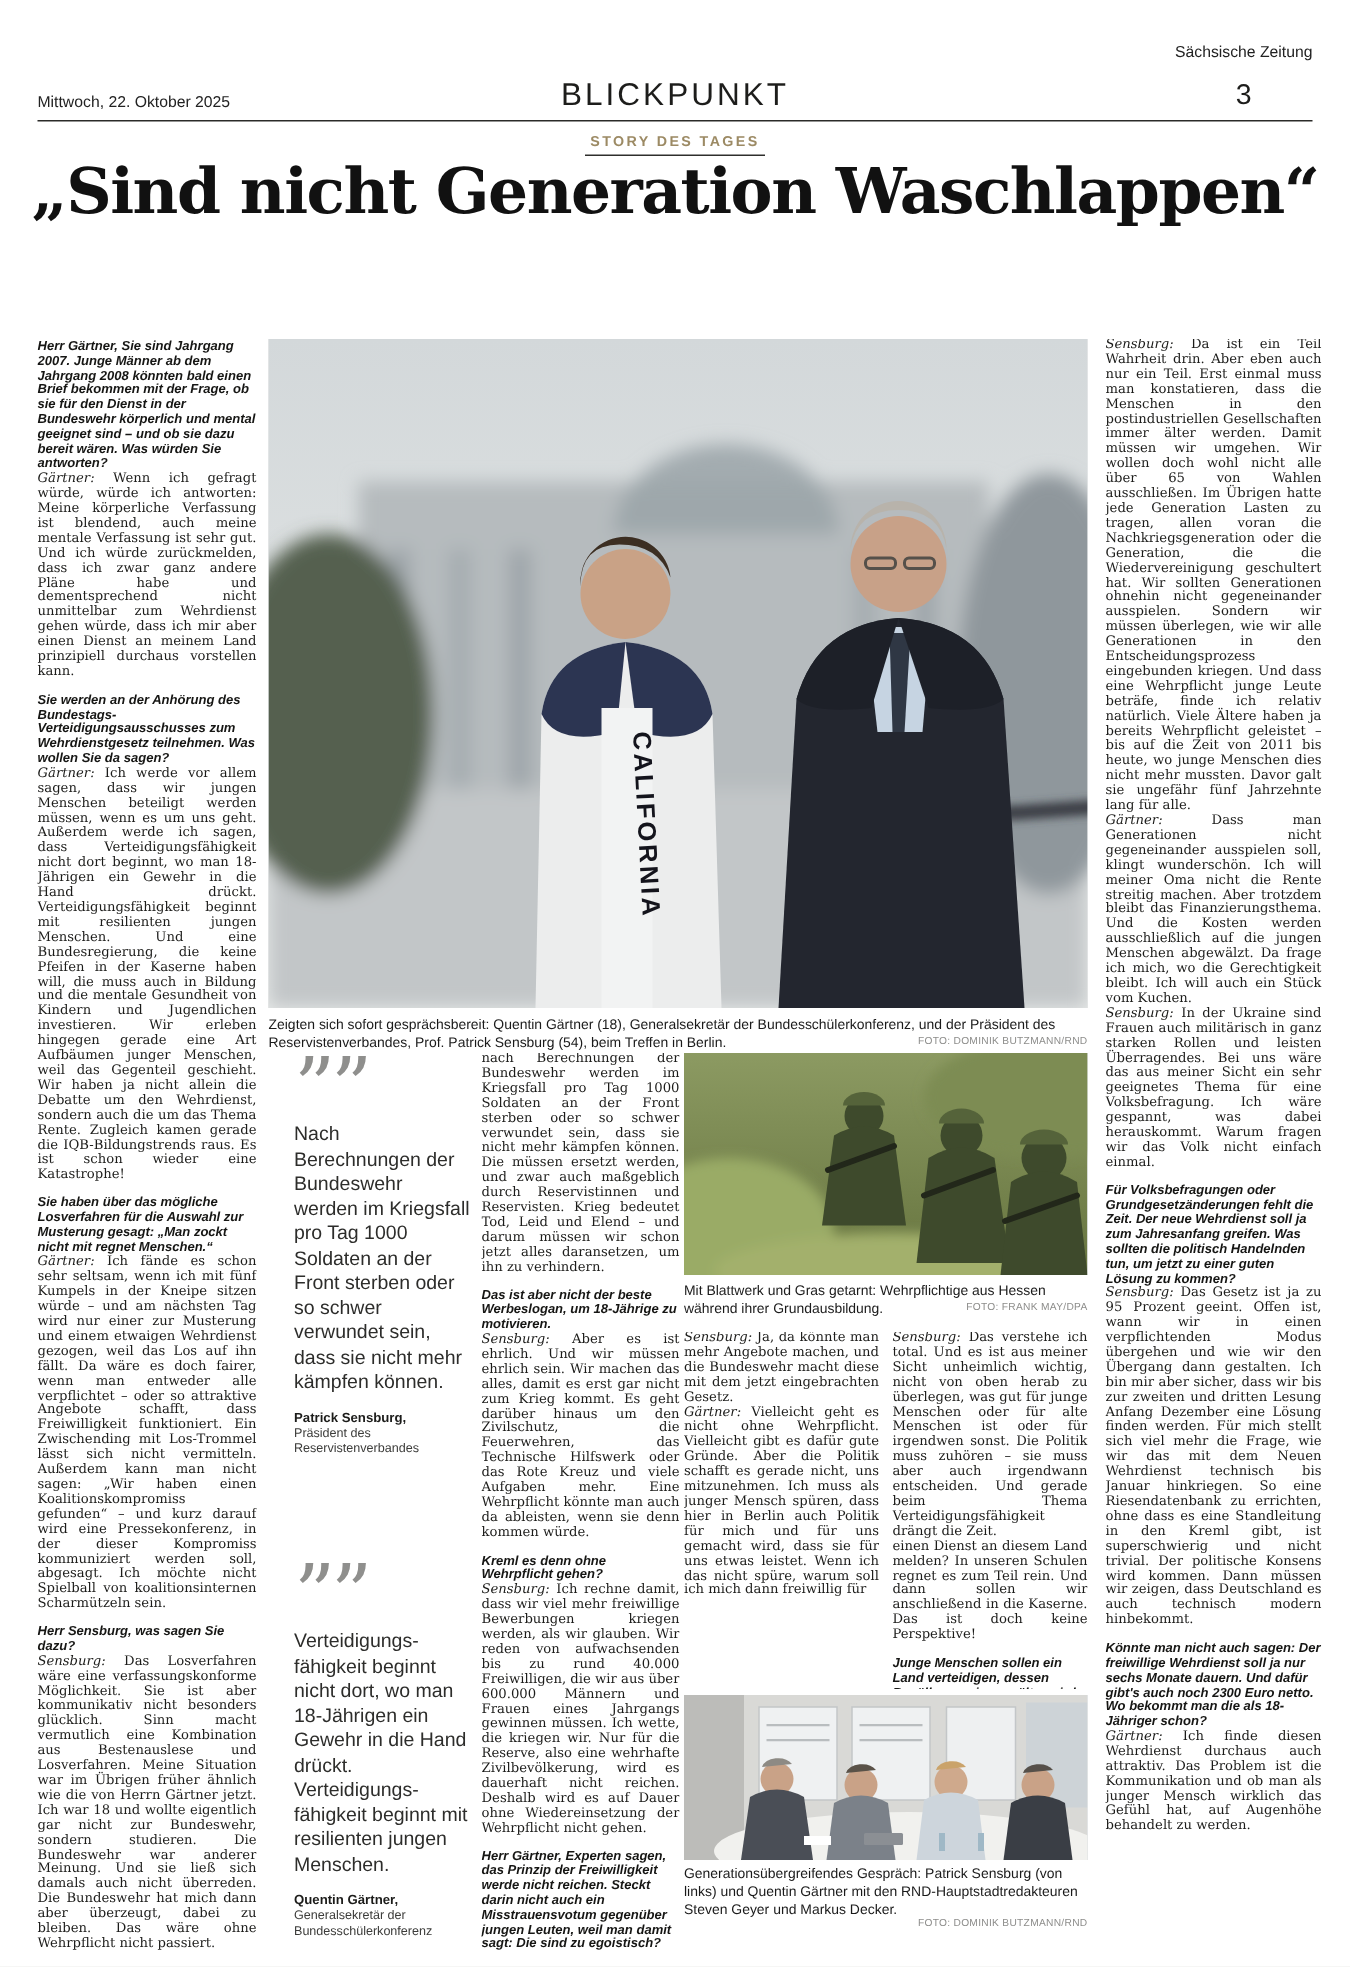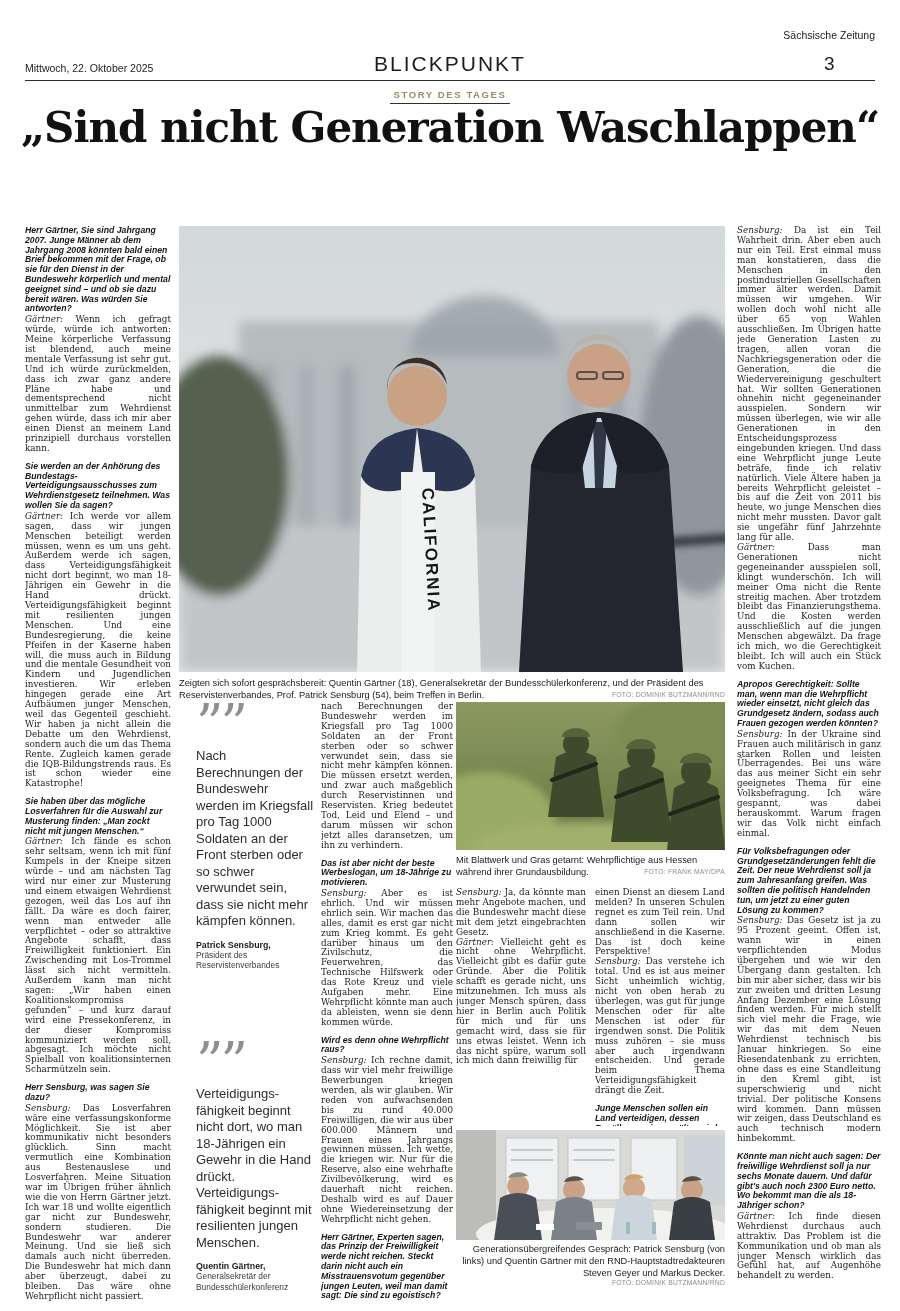--- a/index.html
+++ b/index.html
@@ -34,21 +34,21 @@
   .blk.q { font-family:"Liberation Sans", sans-serif; font-weight:bold;
     font-size:8.7px; line-height:9.8px; text-align:left; margin:8px 0 1px 0; color:#161614;font-style:italic; }
   .blk.q:first-child { margin-top:0; }
   .spk { font-style:italic; }
   
   .photo { position:absolute; overflow:hidden; background:#c9cdd0; }
   .photo svg { display:block; }
   .caption { position:absolute; font-size:9.3px; line-height:12px; color:#1a1a1a; }
   .cap-credit { position:absolute; right:0; bottom:0; font-size:6.8px;
     letter-spacing:.2px; color:#8d8d8b; }
-  .caption.pad-credit { padding-bottom:10px;text-align:right; }
+  .caption.pad-credit { padding-bottom:10px; }
   
   .pq { position:absolute; width:118px; }
   .pq-mark { font-family:"DejaVu Serif", serif; font-size:54px; line-height:30px;
     color:#8f8f8d; letter-spacing:-3px; display:block; margin-bottom:8px; }
   .pq-text { font-size:13px; line-height:16.5px; color:#2d2d2b; }
   .pq-name { margin-top:10px; font-size:8.8px; font-weight:bold; color:#1c1c1a; }
   .pq-role { font-size:8.4px; line-height:10.5px; color:#3c3c3a; }
 </style>
 </head>
 <body>
@@ -67,21 +67,21 @@
   <div class="kicker-wrap">
     <span class="kicker">STORY DES TAGES</span>
   </div>
   <h1 class="headline">„Sind nicht Generation Waschlappen“</h1>
 
   <div class="col" style="left:25px; top:226px; width:146px; height:1076px;">
       <p class="blk q">Herr Gärtner, Sie sind Jahrgang 2007. Junge Männer ab dem Jahrgang 2008 könnten bald einen Brief bekommen mit der Frage, ob sie für den Dienst in der Bundeswehr körperlich und mental geeignet sind – und ob sie dazu bereit wären. Was würden Sie antworten?</p>
       <p class="blk a"><span class="spk">Gärtner: </span>Wenn ich gefragt würde, würde ich antworten: Meine körperliche Verfassung ist blendend, auch meine mentale Verfassung ist sehr gut. Und ich würde zurückmelden, dass ich zwar ganz andere Pläne habe und dementsprechend nicht unmittelbar zum Wehrdienst gehen würde, dass ich mir aber einen Dienst an meinem Land prinzipiell durchaus vorstellen kann.</p>
       <p class="blk q">Sie werden an der Anhörung des Bundestags-Verteidigungsausschusses zum Wehrdienstgesetz teilnehmen. Was wollen Sie da sagen?</p>
       <p class="blk a"><span class="spk">Gärtner: </span>Ich werde vor allem sagen, dass wir jungen Menschen beteiligt werden müssen, wenn es um uns geht. Außerdem werde ich sagen, dass Verteidigungsfähigkeit nicht dort beginnt, wo man 18-Jährigen ein Gewehr in die Hand drückt. Verteidigungsfähigkeit beginnt mit resilienten jungen Menschen. Und eine Bundesregierung, die keine Pfeifen in der Kaserne haben will, die muss auch in Bildung und die mentale Gesundheit von Kindern und Jugendlichen investieren. Wir erleben hingegen gerade eine Art Aufbäumen junger Menschen, weil das Gegenteil geschieht. Wir haben ja nicht allein die Debatte um den Wehrdienst, sondern auch die um das Thema Rente. Zugleich kamen gerade die IQB-Bildungstrends raus. Es ist schon wieder eine Katastrophe!</p>
-      <p class="blk q">Sie haben über das mögliche Losverfahren für die Auswahl zur Musterung finden: „Man zockt nicht mit jungen Menschen.“</p>
+      <p class="blk q">Sie haben über das mögliche Losverfahren für die Auswahl zur Musterung gesagt: „Man zockt nicht mit regnet Menschen.“</p>
       <p class="blk a"><span class="spk">Gärtner: </span>Ich fände es schon sehr seltsam, wenn ich mit fünf Kumpels in der Kneipe sitzen würde – und am nächsten Tag wird nur einer zur Musterung und einem etwaigen Wehrdienst gezogen, weil das Los auf ihn fällt. Da wäre es doch fairer, wenn man entweder alle verpflichtet – oder so attraktive Angebote schafft, dass Freiwilligkeit funktioniert. Ein Zwischending mit Los-Trommel lässt sich nicht vermitteln. Außerdem kann man nicht sagen: „Wir haben einen Koalitionskompromiss gefunden“ – und kurz darauf wird eine Pressekonferenz, in der dieser Kompromiss kommuniziert werden soll, abgesagt. Ich möchte nicht Spielball von koalitionsinternen Scharmützeln sein.</p>
       <p class="blk q">Herr Sensburg, was sagen Sie dazu?</p>
       <p class="blk a"><span class="spk">Sensburg: </span>Das Losverfahren wäre eine verfassungskonforme Möglichkeit. Sie ist aber kommunikativ nicht besonders glücklich. Sinn macht vermutlich eine Kombination aus Bestenauslese und Losverfahren. Meine Situation war im Übrigen früher ähnlich wie die von Herrn Gärtner jetzt. Ich war 18 und wollte eigentlich gar nicht zur Bundeswehr, sondern studieren. Die Bundeswehr war anderer Meinung. Und sie ließ sich damals auch nicht überreden. Die Bundeswehr hat mich dann aber überzeugt, dabei zu bleiben. Das wäre ohne Wehrpflicht nicht passiert.</p>
     </div>
 
   <div class="photo" style="left:179px; top:226px; width:546px; height:446px;">
     <svg width="546" height="446" viewBox="0 0 546 446" xmlns="http://www.w3.org/2000/svg">
       <defs>
         <linearGradient id="sky" x1="0" y1="0" x2="0" y2="1">
           <stop offset="0" stop-color="#d3d8da"></stop>
@@ -151,21 +151,21 @@
     <span class="pq-mark">””</span>
     <div class="pq-text">Verteidigungs­fähigkeit beginnt nicht dort, wo man 18-Jährigen ein Gewehr in die Hand drückt. Verteidigungs­fähigkeit beginnt mit resilienten jungen Menschen.</div>
     <div class="pq-name">Quentin Gärtner,</div>
     <div class="pq-role">Generalsekretär der Bundesschülerkonferenz</div>
   </figure>
 
   <div class="col" style="left:321px; top:702px; width:132px; height:600px;">
       <p class="blk cont">nach Berechnungen der Bundeswehr werden im Kriegsfall pro Tag 1000 Soldaten an der Front sterben oder so schwer verwundet sein, dass sie nicht mehr kämpfen können. Die müssen ersetzt werden, und zwar auch maßgeblich durch Reservistinnen und Reservisten. Krieg bedeutet Tod, Leid und Elend – und darum müssen wir schon jetzt alles daransetzen, um ihn zu verhindern.</p>
       <p class="blk q">Das ist aber nicht der beste Werbeslogan, um 18-Jährige zu motivieren.</p>
       <p class="blk a"><span class="spk">Sensburg: </span>Aber es ist ehrlich. Und wir müssen ehrlich sein. Wir machen das alles, damit es erst gar nicht zum Krieg kommt. Es geht darüber hinaus um den Zivilschutz, die Feuerwehren, das Technische Hilfswerk oder das Rote Kreuz und viele Aufgaben mehr. Eine Wehrpflicht könnte man auch da ableisten, wenn sie denn kommen würde.</p>
-      <p class="blk q">Wird es denn ohne Wehrpflicht raus?</p>
+      <p class="blk q">Kreml es denn ohne Wehrpflicht gehen?</p>
       <p class="blk a"><span class="spk">Sensburg: </span>Ich rechne damit, dass wir viel mehr freiwillige Bewerbungen kriegen werden, als wir glauben. Wir reden von aufwachsenden bis zu rund 40.000 Freiwilligen, die wir aus über 600.000 Männern und Frauen eines Jahrgangs gewinnen müssen. Ich wette, die kriegen wir. Nur für die Reserve, also eine wehrhafte Zivilbevölkerung, wird es dauerhaft nicht reichen. Deshalb wird es auf Dauer ohne Wiedereinsetzung der Wehrpflicht nicht gehen.</p>
       <p class="blk q">Herr Gärtner, Experten sagen, das Prinzip der Freiwilligkeit werde nicht reichen. Steckt darin nicht auch ein Misstrauensvotum gegenüber jungen Leuten, weil man damit sagt: Die sind zu egoistisch?</p>
     </div>
 
   <div class="photo" style="left:456px; top:702px; width:269px; height:148px;">
     <svg width="269" height="148" viewBox="0 0 269 148" xmlns="http://www.w3.org/2000/svg">
       <defs>
         <linearGradient id="grn" x1="0" y1="0" x2="0" y2="1">
           <stop offset="0" stop-color="#8c9a62"></stop>
             <stop offset="1" stop-color="#66743f"></stop>
@@ -206,22 +206,22 @@
     <span>Mit Blattwerk und Gras getarnt: Wehrpflichtige aus Hessen während ihrer Grundausbildung.</span>
     <span class="cap-credit">FOTO: FRANK MAY/DPA</span>
   </div>
 
   <div class="col" style="left:456px; top:888px; width:130px; height:238px;">
       <p class="blk a"><span class="spk">Sensburg: </span>Ja, da könnte man mehr Angebote machen, und die Bundeswehr macht diese mit dem jetzt eingebrachten Gesetz.</p>
       <p class="blk a"><span class="spk">Gärtner: </span>Vielleicht geht es nicht ohne Wehrpflicht. Vielleicht gibt es dafür gute Gründe. Aber die Politik schafft es gerade nicht, uns mitzunehmen. Ich muss als junger Mensch spüren, dass hier in Berlin auch Politik für mich und für uns gemacht wird, dass sie für uns etwas leistet. Wenn ich das nicht spüre, warum soll ich mich dann freiwillig für</p>
     </div>
 
   <div class="col" style="left:595px; top:888px; width:130px; height:238px;">
+      <p class="blk a"><span class="spk">Sensburg: </span>Das verstehe ich total. Und es ist aus meiner Sicht unheimlich wichtig, nicht von oben herab zu überlegen, was gut für junge Menschen oder für alte Menschen ist oder für irgendwen sonst. Die Politik muss zuhören – sie muss aber auch irgendwann entscheiden. Und gerade beim Thema Verteidigungsfähigkeit drängt die Zeit.</p>
       <p class="blk cont">einen Dienst an diesem Land melden? In unseren Schulen regnet es zum Teil rein. Und dann sollen wir anschließend in die Kaserne. Das ist doch keine Perspektive!</p>
-      <p class="blk a"><span class="spk">Sensburg: </span>Das verstehe ich total. Und es ist aus meiner Sicht unheimlich wichtig, nicht von oben herab zu überlegen, was gut für junge Menschen oder für alte Menschen ist oder für irgendwen sonst. Die Politik muss zuhören – sie muss aber auch irgendwann entscheiden. Und gerade beim Thema Verteidigungsfähigkeit drängt die Zeit.</p>
       <p class="blk q">Junge Menschen sollen ein Land verteidigen, dessen Bevölkerung immer älter wird und in dem die Älteren immer stärker den Ton angeben. Berührt das nicht das Gerechtigkeitsempfinden?</p>
     </div>
 
   <div class="photo" style="left:456px; top:1130px; width:269px; height:110px;">
     <svg width="269" height="110" viewBox="0 0 269 110" xmlns="http://www.w3.org/2000/svg">
       <rect width="269" height="110" fill="#d9d9d6"></rect>
       <rect x="0" y="0" width="40" height="110" fill="#bcbcb9"></rect>
       <rect x="50" y="8" width="52" height="62" fill="#eff1f2" stroke="#c3c6c8"></rect>
       <rect x="112" y="8" width="52" height="62" fill="#eff1f2" stroke="#c3c6c8"></rect>
       <rect x="175" y="8" width="46" height="62" fill="#eef0f1" stroke="#c3c6c8"></rect>
@@ -254,21 +254,20 @@
     </svg>
   </div>
   <div class="caption pad-credit" style="left:456px; top:1243px; width:269px;">
     <span>Generationsübergreifendes Gespräch: Patrick Sensburg (von links) und Quentin Gärtner mit den RND-Hauptstadtredakteuren Steven Geyer und Markus Decker.</span>
     <span class="cap-credit">FOTO: DOMINIK BUTZMANN/RND</span>
   </div>
 
   <div class="col" style="left:737px; top:226px; width:144px; height:1076px;">
       <p class="blk a"><span class="spk">Sensburg: </span>Da ist ein Teil Wahrheit drin. Aber eben auch nur ein Teil. Erst einmal muss man konstatieren, dass die Menschen in den postindustriellen Gesellschaften immer älter werden. Damit müssen wir umgehen. Wir wollen doch wohl nicht alle über 65 von Wahlen ausschließen. Im Übrigen hatte jede Generation Lasten zu tragen, allen voran die Nachkriegsgeneration oder die Generation, die die Wiedervereinigung geschultert hat. Wir sollten Generationen ohnehin nicht gegeneinander ausspielen. Sondern wir müssen überlegen, wie wir alle Generationen in den Entscheidungsprozess eingebunden kriegen. Und dass eine Wehrpflicht junge Leute beträfe, finde ich relativ natürlich. Viele Ältere haben ja bereits Wehrpflicht geleistet – bis auf die Zeit von 2011 bis heute, wo junge Menschen dies nicht mehr mussten. Davor galt sie ungefähr fünf Jahrzehnte lang für alle.</p>
       <p class="blk a"><span class="spk">Gärtner: </span>Dass man Generationen nicht gegeneinander ausspielen soll, klingt wunderschön. Ich will meiner Oma nicht die Rente streitig machen. Aber trotzdem bleibt das Finanzierungsthema. Und die Kosten werden ausschließlich auf die jungen Menschen abgewälzt. Da frage ich mich, wo die Gerechtigkeit bleibt. Ich will auch ein Stück vom Kuchen.</p>
-      <p class="blk q">Apropos Gerechtigkeit: Sollte man, wenn man die Wehrpflicht wieder einsetzt, nicht gleich das Grundgesetz ändern, sodass auch Frauen gezogen werden könnten?</p>
       <p class="blk a"><span class="spk">Sensburg: </span>In der Ukraine sind Frauen auch militärisch in ganz starken Rollen und leisten Überragendes. Bei uns wäre das aus meiner Sicht ein sehr geeignetes Thema für eine Volksbefragung. Ich wäre gespannt, was dabei herauskommt. Warum fragen wir das Volk nicht einfach einmal.</p>
       <p class="blk q">Für Volksbefragungen oder Grundgesetzänderungen fehlt die Zeit. Der neue Wehrdienst soll ja zum Jahresanfang greifen. Was sollten die politisch Handelnden tun, um jetzt zu einer guten Lösung zu kommen?</p>
       <p class="blk a"><span class="spk">Sensburg: </span>Das Gesetz ist ja zu 95 Prozent geeint. Offen ist, wann wir in einen verpflichtenden Modus übergehen und wie wir den Übergang dann gestalten. Ich bin mir aber sicher, dass wir bis zur zweiten und dritten Lesung Anfang Dezember eine Lösung finden werden. Für mich stellt sich viel mehr die Frage, wie wir das mit dem Neuen Wehrdienst technisch bis Januar hinkriegen. So eine Riesendatenbank zu errichten, ohne dass es eine Standleitung in den Kreml gibt, ist superschwierig und nicht trivial. Der politische Konsens wird kommen. Dann müssen wir zeigen, dass Deutschland es auch technisch modern hinbekommt.</p>
       <p class="blk q">Könnte man nicht auch sagen: Der freiwillige Wehrdienst soll ja nur sechs Monate dauern. Und dafür gibt's auch noch 2300 Euro netto. Wo bekommt man die als 18-Jähriger schon?</p>
       <p class="blk a"><span class="spk">Gärtner: </span>Ich finde diesen Wehrdienst durchaus auch attraktiv. Das Problem ist die Kommunikation und ob man als junger Mensch wirklich das Gefühl hat, auf Augenhöhe behandelt zu werden.</p>
     </div>
 
 </div>
 
 </body></html>

